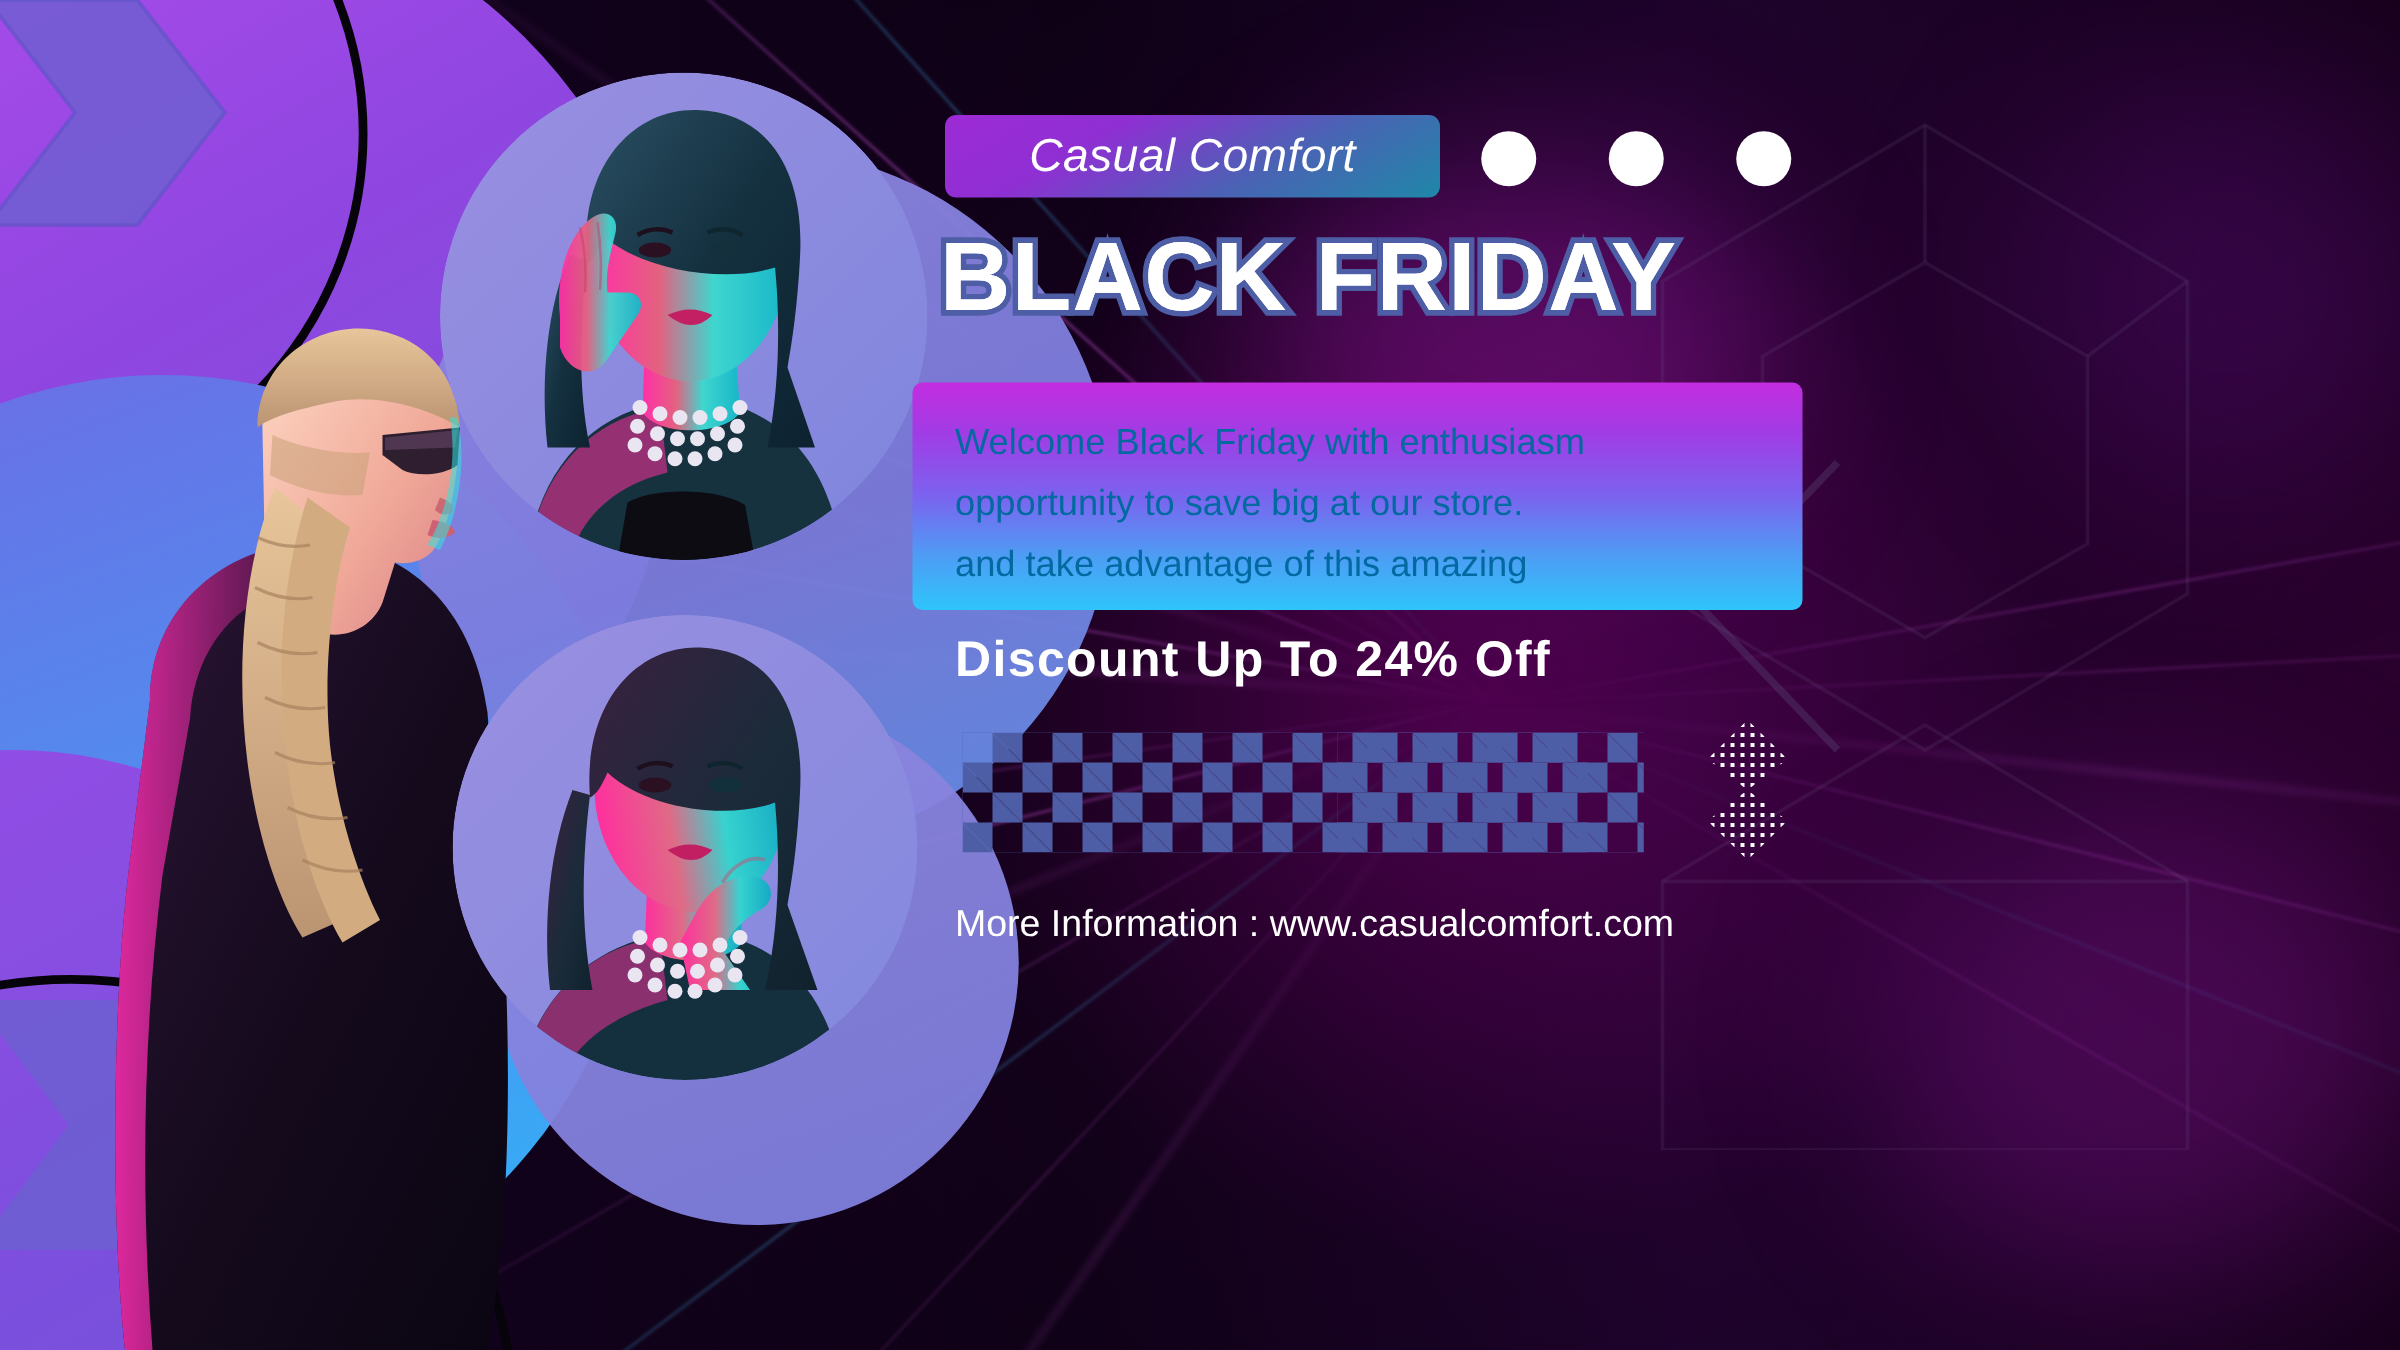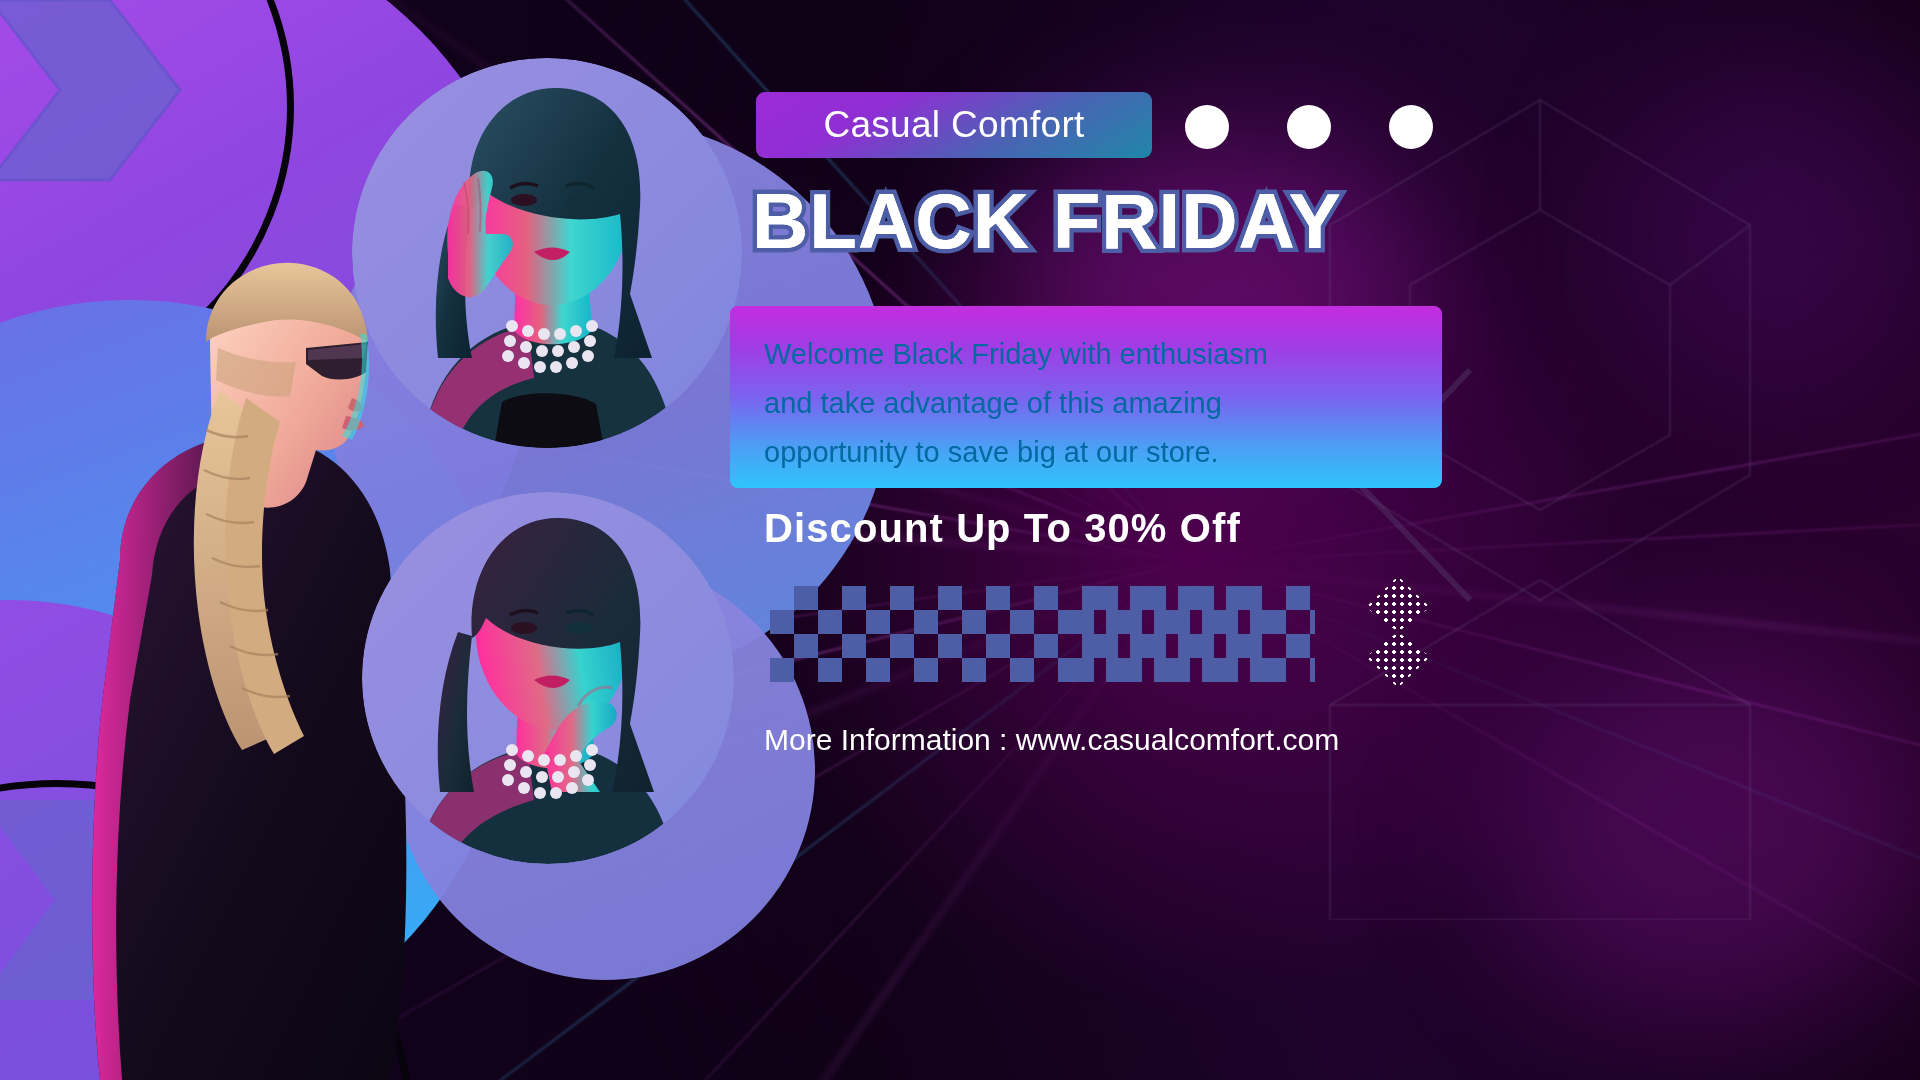--- a/index.html
+++ b/index.html
@@ -36,21 +36,21 @@
 
   
   .chev{position:absolute;}
 
   
   .portrait{position:absolute;border-radius:50%;overflow:hidden;}
 
   
   .badge{position:absolute;left:756px;top:92px;width:396px;height:66px;border-radius:9px;
     background:linear-gradient(150deg,#9d2bd6 0%,#8f2fd3 30%,#4a63b4 65%,#1f87a8 100%);
-    display:flex;align-items:center;justify-content:center;}
+    display:flex;align-items:center;justify-content:center;font-style:italic;}
   .badge span{color:#fff;font-size:37px;letter-spacing:.3px;}
 
   .dots{position:absolute;top:105px;left:1185px;display:flex;gap:58px;}
   .dot{width:44px;height:44px;border-radius:50%;background:#fff;}
 
   .title{position:absolute;left:752px;top:182px;width:700px;
     font-size:78px;font-weight:bold;letter-spacing:1px;color:#fff;line-height:1;
     -webkit-text-stroke:9px #4d5ea6;paint-order:stroke fill;white-space:nowrap;}
   .title-top{position:absolute;left:752px;top:182px;width:700px;
     font-size:78px;font-weight:bold;letter-spacing:1px;color:#fff;line-height:1;white-space:nowrap;}
@@ -367,25 +367,25 @@
     <div class="dot"></div>
     <div class="dot"></div>
   </div>
 
   <div class="title">BLACK FRIDAY</div>
   <div class="title-top">BLACK FRIDAY</div>
 
   <div class="descbox"></div>
   <div class="desctext">
     <div>Welcome Black Friday with enthusiasm</div>
+    <div>opportunity to save big at our store.</div>
     <div>and take advantage of this amazing</div>
-    <div>opportunity to save big at our store.</div>
-  </div>
-
-  <div class="discount">Discount Up To 30% Off</div>
+  </div>
+
+  <div class="discount">Discount Up To 24% Off</div>
 
   <div class="checker a"></div>
   <div class="checker b"></div>
   <div class="diamond"></div>
 
   <div class="moreinfo">More Information : www.casualcomfort.com</div>
 
 </div>
 
 </body></html>

